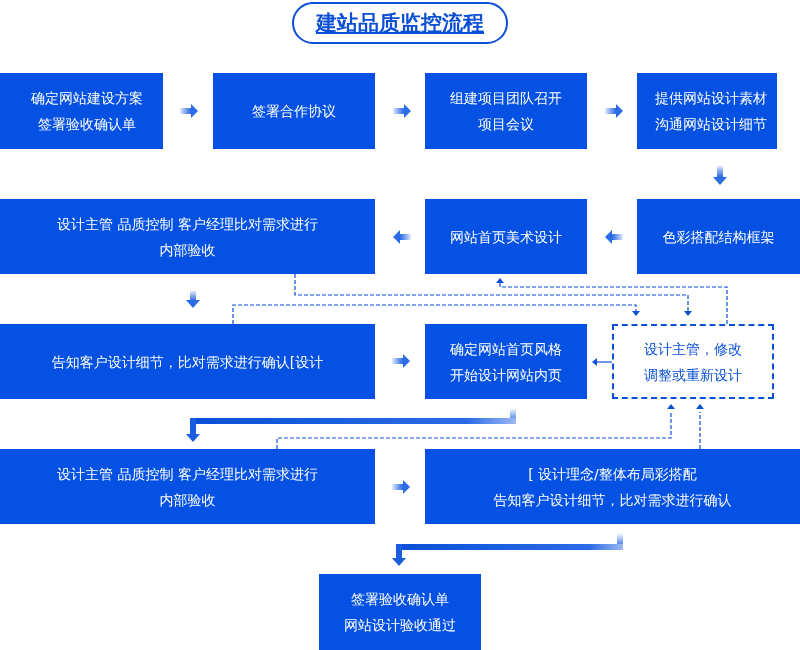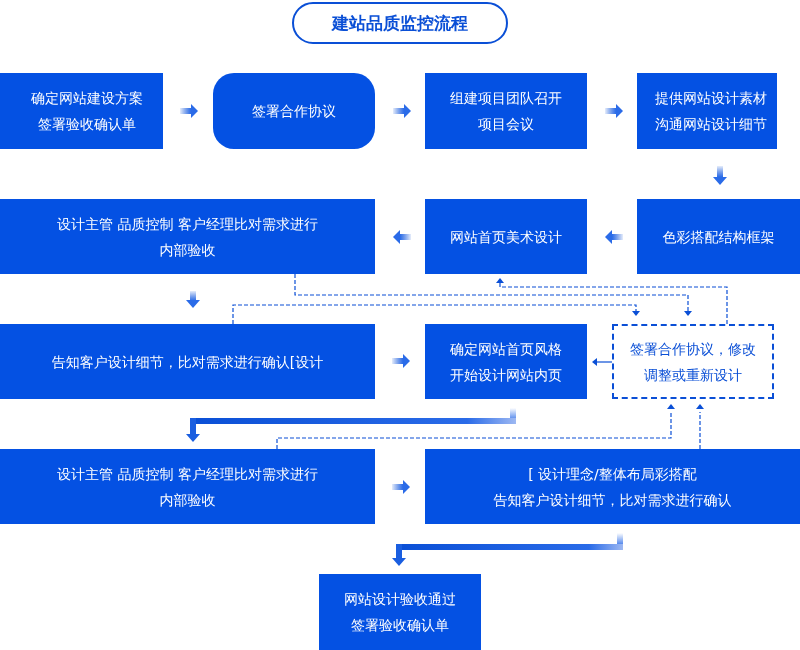--- a/index.html
+++ b/index.html
@@ -1,39 +1,39 @@
 <!DOCTYPE html>
 <html><head>
 <meta charset="utf-8">
 <style>
   html, body { margin:0; padding:0; background:#ffffff; }
   body { width:800px; height:650px; position:relative; overflow:hidden;
          font-family:"DejaVu Sans", "Liberation Sans", sans-serif; }
   .title { position:absolute; left:292px; top:2px; width:216px; height:42px;
            border:2px solid #0a4fd6; border-radius:24px; box-sizing:border-box;
-           color:#0a4fd6; font-weight:bold; font-size:17px;
-           display:flex; align-items:center; justify-content:center; background:#fff; }
+           color:#0a4fd6; font-weight:bold; font-size:21px;
+           display:flex; align-items:center; justify-content:center; background:#fff;text-decoration:underline; }
   .box { position:absolute; background:#0451e3; color:#ffffff; font-size:14px;
          line-height:26px; display:flex; flex-direction:column;
          align-items:center; justify-content:center; text-align:center; box-sizing:border-box; }
   .dbox { position:absolute; border:2.5px dashed #0a4fd6; color:#0a4fd6;
           font-size:14px; line-height:26px; display:flex; flex-direction:column;
           align-items:center; justify-content:center; text-align:center; box-sizing:border-box; background:#fff; }
   svg.conn { position:absolute; left:0; top:0; }
 </style>
 </head>
 <body>
 
 <div class="title">建站品质监控流程</div>
 
 <div class="box" style="left:0;top:73px;width:163px;height:76px;padding-left:11px;">
   <span>确定网站建设方案</span>
   <span>签署验收确认单</span>
 </div>
-<div class="box" style="left:213px;top:73px;width:162px;height:76px;border-radius:21px;">
+<div class="box" style="left:213px;top:73px;width:162px;height:76px;">
   <span>签署合作协议</span>
 </div>
 <div class="box" style="left:425px;top:73px;width:162px;height:76px;text-align:center;">
   <span>组建项目团队召开</span>
   <span>项目会议</span>
 </div>
 <div class="box" style="left:637px;top:73px;width:140px;height:76px;padding-left:8px;">
   <span>提供网站设计素材</span>
   <span>沟通网站设计细节</span>
 </div>
@@ -50,36 +50,36 @@
 </div>
 
 <div class="box" style="left:0;top:324px;width:375px;height:75px;">
   <span>告知客户设计细节，比对需求进行确认[设计</span>
 </div>
 <div class="box" style="left:425px;top:324px;width:162px;height:75px;">
   <span>确定网站首页风格</span>
   <span>开始设计网站内页</span>
 </div>
 <div class="dbox" style="left:612px;top:324px;width:162px;height:75px;">
-  <span>签署合作协议，修改</span>
+  <span>设计主管，修改</span>
   <span>调整或重新设计</span>
 </div>
 
 <div class="box" style="left:0;top:449px;width:375px;height:75px;">
   <span>设计主管 品质控制 客户经理比对需求进行</span>
   <span>内部验收</span>
 </div>
 <div class="box" style="left:425px;top:449px;width:375px;height:75px;">
   <span>[ 设计理念/整体布局彩搭配</span>
   <span>告知客户设计细节，比对需求进行确认</span>
 </div>
 
 <div class="box" style="left:319px;top:574px;width:162px;height:76px;">
+  <span>签署验收确认单</span>
   <span>网站设计验收通过</span>
-  <span>签署验收确认单</span>
 </div>
 
 <svg class="conn" width="800" height="650">
   <defs>
     <linearGradient id="gR" x1="0" x2="1" y1="0" y2="0">
       <stop offset="0" stop-color="#0a4fd6" stop-opacity="0.1"></stop>
       <stop offset="1" stop-color="#2a6be8" stop-opacity="1"></stop>
     </linearGradient>
     <linearGradient id="gL" x1="1" x2="0" y1="0" y2="0">
       <stop offset="0" stop-color="#0a4fd6" stop-opacity="0.1"></stop>

